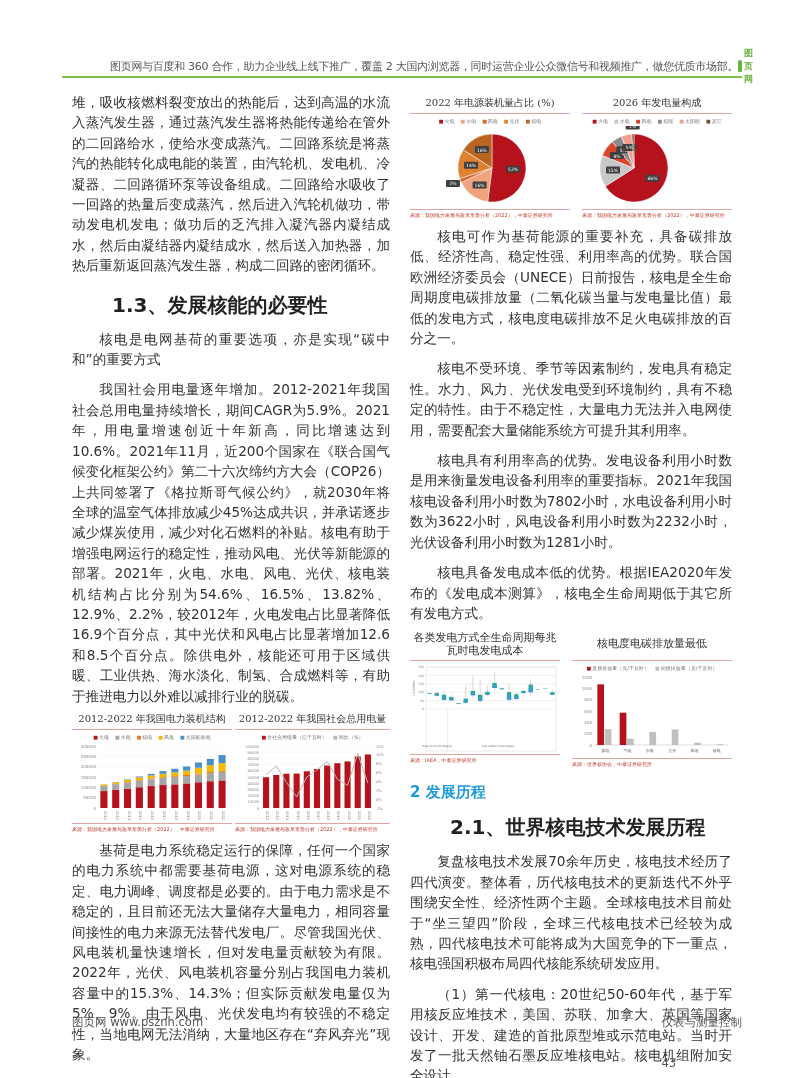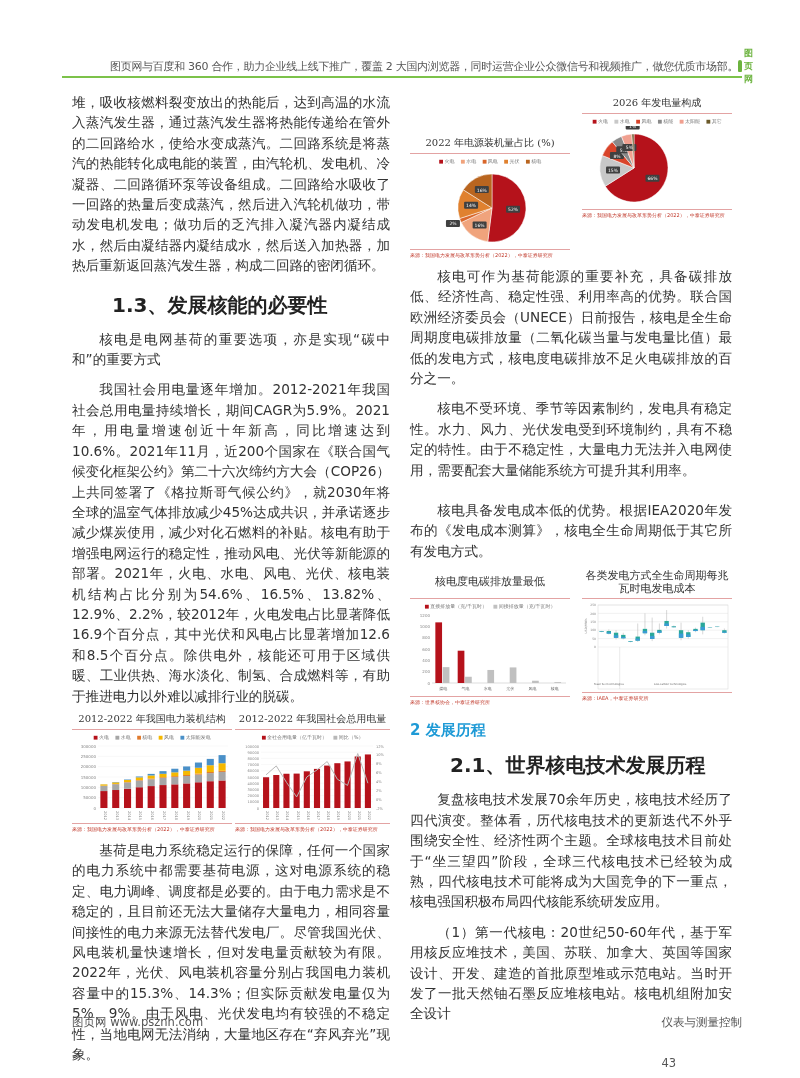--- a/index.html
+++ b/index.html
@@ -212,21 +212,21 @@
       <div class="fig-src">来源：我国电力发展与改革形势分析（2022），中泰证券研究所</div>
     </div>
   </div>
 
   <div style="height:8px;"></div>
   <p class="body indent">基荷是电力系统稳定运行的保障，任何一个国家的电力系统中都需要基荷电源，这对电源系统的稳定、电力调峰、调度都是必要的。由于电力需求是不稳定的，且目前还无法大量储存大量电力，相同容量间接性的电力来源无法替代发电厂。尽管我国光伏、风电装机量快速增长，但对发电量贡献较为有限。2022年，光伏、风电装机容量分别占我国电力装机容量中的15.3%、14.3%；但实际贡献发电量仅为5%、9%。由于风电、光伏发电均有较强的不稳定性，当地电网无法消纳，大量地区存在“弃风弃光”现象。</p>
 </div>
 
 <div class="col col-right">
   <div class="fig-row" style="margin-top:4px;">
-    <div class="fig" style="width:160px;margin-top:40px;">
+    <div class="fig" style="width:160px;">
       <div class="fig-title">2022 年电源装机量占比 (%)</div>
       <div class="fig-rule"></div>
       <div class="legend" id="legend-pie1">
           <span style="color: rgb(119, 119, 119); --c: #b5121b;">火电</span>
           <span style="color: rgb(119, 119, 119); --c: #f0a37c;">水电</span>
           <span style="color: rgb(119, 119, 119); --c: #d9662a;">风电</span>
           <span style="color: rgb(119, 119, 119); --c: #e0812f;">光伏</span>
           <span style="color: rgb(119, 119, 119); --c: #b9651f;">核电</span>
         </div>
       <svg id="pie1" width="160" height="82">
@@ -281,57 +281,25 @@
         </svg>
       <div class="fig-src">来源：我国电力发展与改革形势分析（2022），中泰证券研究所</div>
     </div>
   </div>
 
   <div style="height:8px;"></div>
   <p class="body indent">核电可作为基荷能源的重要补充，具备碳排放低、经济性高、稳定性强、利用率高的优势。联合国欧洲经济委员会（UNECE）日前报告，核电是全生命周期度电碳排放量（二氧化碳当量与发电量比值）最低的发电方式，核电度电碳排放不足火电碳排放的百分之一。</p>
   <div class="gap"></div>
   <p class="body indent">核电不受环境、季节等因素制约，发电具有稳定性。水力、风力、光伏发电受到环境制约，具有不稳定的特性。由于不稳定性，大量电力无法并入电网使用，需要配套大量储能系统方可提升其利用率。</p>
   <div class="gap"></div>
+  <p class="body indent">核电具有利用率高的优势。发电设备利用小时数是用来衡量发电设备利用率的重要指标。2021年我国核电设备利用小时数为7802小时，水电设备利用小时数为3622小时，风电设备利用小时数为2232小时，光伏设备利用小时数为1281小时。</p>
   <div class="gap"></div>
   <p class="body indent">核电具备发电成本低的优势。根据IEA2020年发布的《发电成本测算》，核电全生命周期低于其它所有发电方式。</p>
 
   <div class="fig-row" style="margin-top:8px;">
-    <div class="fig" style="width:160px;">
-      <div class="fig-title sans" style="line-height:26px;">核电度电碳排放量最低</div>
-      <div class="fig-rule"></div>
-      <div class="legend" id="legend-carbon">
-          <span style="color: rgb(119, 119, 119); --c: #b5121b;">直接排放量（克/千瓦时）</span>
-          <span style="color: rgb(119, 119, 119); --c: #c0c0c0;">间接排放量（克/千瓦时）</span>
-        </div>
-      <svg id="chart-carbon" width="160" height="84">
-          <text x="20" y="73.5" font-size="4" fill="#888" text-anchor="end">0</text>
-          <text x="20" y="62.16666666666667" font-size="4" fill="#888" text-anchor="end">200</text>
-          <text x="20" y="50.833333333333336" font-size="4" fill="#888" text-anchor="end">400</text>
-          <text x="20" y="39.5" font-size="4" fill="#888" text-anchor="end">600</text>
-          <text x="20" y="28.16666666666667" font-size="4" fill="#888" text-anchor="end">800</text>
-          <text x="20" y="16.83333333333333" font-size="4" fill="#888" text-anchor="end">1000</text>
-          <text x="20" y="5.5" font-size="4" fill="#888" text-anchor="end">1200</text>
-          <line x1="22" x2="156" y1="72" y2="72" stroke="#aaa" stroke-width="0.4"></line>
-          <rect x="25.35" y="11.36666666666666" width="6.699999999999999" height="60.63333333333334" fill="#b5121b"></rect>
-          <rect x="32.72" y="56.13333333333333" width="6.699999999999999" height="15.866666666666667" fill="#c0c0c0"></rect>
-          <text x="33.166666666666664" y="79" font-size="4" fill="#666" text-anchor="middle">煤电</text>
-          <rect x="47.68333333333333" y="39.7" width="6.699999999999999" height="32.3" fill="#b5121b"></rect>
-          <rect x="55.05333333333333" y="65.76666666666667" width="6.699999999999999" height="6.2333333333333325" fill="#c0c0c0"></rect>
-          <text x="55.49999999999999" y="79" font-size="4" fill="#666" text-anchor="middle">气电</text>
-          <rect x="77.38666666666666" y="58.96666666666667" width="6.699999999999999" height="13.033333333333335" fill="#c0c0c0"></rect>
-          <text x="77.83333333333333" y="79" font-size="4" fill="#666" text-anchor="middle">水电</text>
-          <rect x="99.72" y="56.41666666666667" width="6.699999999999999" height="15.583333333333332" fill="#c0c0c0"></rect>
-          <text x="100.16666666666667" y="79" font-size="4" fill="#666" text-anchor="middle">光伏</text>
-          <rect x="122.05333333333333" y="69.73333333333333" width="6.699999999999999" height="2.2666666666666666" fill="#c0c0c0"></rect>
-          <text x="122.5" y="79" font-size="4" fill="#666" text-anchor="middle">风电</text>
-          <rect x="144.38666666666666" y="71.15" width="6.699999999999999" height="0.8500000000000001" fill="#c0c0c0"></rect>
-          <text x="144.83333333333331" y="79" font-size="4" fill="#666" text-anchor="middle">核电</text>
-        </svg>
-      <div class="fig-src">来源：世界核协会，中泰证券研究所</div>
-    </div>
     <div class="fig" style="width:150px;">
       <div class="fig-title sans" style="white-space:normal;line-height:13px;">各类发电方式全生命周期每兆瓦时电发电成本</div>
       <div class="fig-rule"></div>
       <svg id="chart-box" width="150" height="90">
           <rect x="16" y="4" width="130" height="84" fill="none" stroke="#ccc" stroke-width="0.4"></rect>
           <line x1="16" x2="146" y1="46" y2="46" stroke="#ddd" stroke-width="0.4"></line>
           <text x="14" y="47.2" font-size="3" fill="#888" text-anchor="end">0</text>
           <line x1="16" x2="146" y1="37.6" y2="37.6" stroke="#ddd" stroke-width="0.4"></line>
           <text x="14" y="38.800000000000004" font-size="3" fill="#888" text-anchor="end">50</text>
           <line x1="16" x2="146" y1="29.2" y2="29.2" stroke="#ddd" stroke-width="0.4"></line>
@@ -396,20 +364,53 @@
           <rect x="133" y="25.84" width="4.333333333333333" height="0.1680000000000028" fill="#3a9bd5"></rect>
           <line x1="142.38888888888889" x2="142.38888888888889" y1="27.52" y2="32.56" stroke="#999" stroke-width="0.4"></line>
           <rect x="140.22222222222223" y="29.2" width="4.333333333333333" height="2.5199999999999996" fill="#2aa89a"></rect>
           <rect x="140.22222222222223" y="30.544" width="4.333333333333333" height="1.1759999999999984" fill="#3a9bd5"></rect>
           <line x1="37.66666666666667" x2="37.66666666666667" y1="46" y2="88" stroke="#ccc" stroke-width="0.4"></line>
           <text x="26.833333333333336" y="84" font-size="2.6" fill="#666" text-anchor="middle">Fossil fuel technologies</text>
           <text x="88.22222222222223" y="84" font-size="2.6" fill="#666" text-anchor="middle">Low-carbon technologies</text>
         </svg>
       <div class="fig-src">来源：IAEA，中泰证券研究所</div>
     </div>
+    <div class="fig" style="width:160px;">
+      <div class="fig-title sans" style="line-height:26px;">核电度电碳排放量最低</div>
+      <div class="fig-rule"></div>
+      <div class="legend" id="legend-carbon">
+          <span style="color: rgb(119, 119, 119); --c: #b5121b;">直接排放量（克/千瓦时）</span>
+          <span style="color: rgb(119, 119, 119); --c: #c0c0c0;">间接排放量（克/千瓦时）</span>
+        </div>
+      <svg id="chart-carbon" width="160" height="84">
+          <text x="20" y="73.5" font-size="4" fill="#888" text-anchor="end">0</text>
+          <text x="20" y="62.16666666666667" font-size="4" fill="#888" text-anchor="end">200</text>
+          <text x="20" y="50.833333333333336" font-size="4" fill="#888" text-anchor="end">400</text>
+          <text x="20" y="39.5" font-size="4" fill="#888" text-anchor="end">600</text>
+          <text x="20" y="28.16666666666667" font-size="4" fill="#888" text-anchor="end">800</text>
+          <text x="20" y="16.83333333333333" font-size="4" fill="#888" text-anchor="end">1000</text>
+          <text x="20" y="5.5" font-size="4" fill="#888" text-anchor="end">1200</text>
+          <line x1="22" x2="156" y1="72" y2="72" stroke="#aaa" stroke-width="0.4"></line>
+          <rect x="25.35" y="11.36666666666666" width="6.699999999999999" height="60.63333333333334" fill="#b5121b"></rect>
+          <rect x="32.72" y="56.13333333333333" width="6.699999999999999" height="15.866666666666667" fill="#c0c0c0"></rect>
+          <text x="33.166666666666664" y="79" font-size="4" fill="#666" text-anchor="middle">煤电</text>
+          <rect x="47.68333333333333" y="39.7" width="6.699999999999999" height="32.3" fill="#b5121b"></rect>
+          <rect x="55.05333333333333" y="65.76666666666667" width="6.699999999999999" height="6.2333333333333325" fill="#c0c0c0"></rect>
+          <text x="55.49999999999999" y="79" font-size="4" fill="#666" text-anchor="middle">气电</text>
+          <rect x="77.38666666666666" y="58.96666666666667" width="6.699999999999999" height="13.033333333333335" fill="#c0c0c0"></rect>
+          <text x="77.83333333333333" y="79" font-size="4" fill="#666" text-anchor="middle">水电</text>
+          <rect x="99.72" y="56.41666666666667" width="6.699999999999999" height="15.583333333333332" fill="#c0c0c0"></rect>
+          <text x="100.16666666666667" y="79" font-size="4" fill="#666" text-anchor="middle">光伏</text>
+          <rect x="122.05333333333333" y="69.73333333333333" width="6.699999999999999" height="2.2666666666666666" fill="#c0c0c0"></rect>
+          <text x="122.5" y="79" font-size="4" fill="#666" text-anchor="middle">风电</text>
+          <rect x="144.38666666666666" y="71.15" width="6.699999999999999" height="0.8500000000000001" fill="#c0c0c0"></rect>
+          <text x="144.83333333333331" y="79" font-size="4" fill="#666" text-anchor="middle">核电</text>
+        </svg>
+      <div class="fig-src">来源：世界核协会，中泰证券研究所</div>
+    </div>
   </div>
 
   <div style="height:12px;"></div>
   <h2 class="sec">2 发展历程</h2>
   <h3 class="sub" style="margin-top:12px;">2.1、世界核电技术发展历程</h3>
   <p class="body indent">复盘核电技术发展70余年历史，核电技术经历了四代演变。整体看，历代核电技术的更新迭代不外乎围绕安全性、经济性两个主题。全球核电技术目前处于“坐三望四”阶段，全球三代核电技术已经较为成熟，四代核电技术可能将成为大国竞争的下一重点，核电强国积极布局四代核能系统研发应用。</p>
   <div class="gap"></div>
   <p class="body indent">（1）第一代核电：20世纪50-60年代，基于军用核反应堆技术，美国、苏联、加拿大、英国等国家设计、开发、建造的首批原型堆或示范电站。当时开发了一批天然铀石墨反应堆核电站。核电机组附加安全设计</p>
 </div>
 

